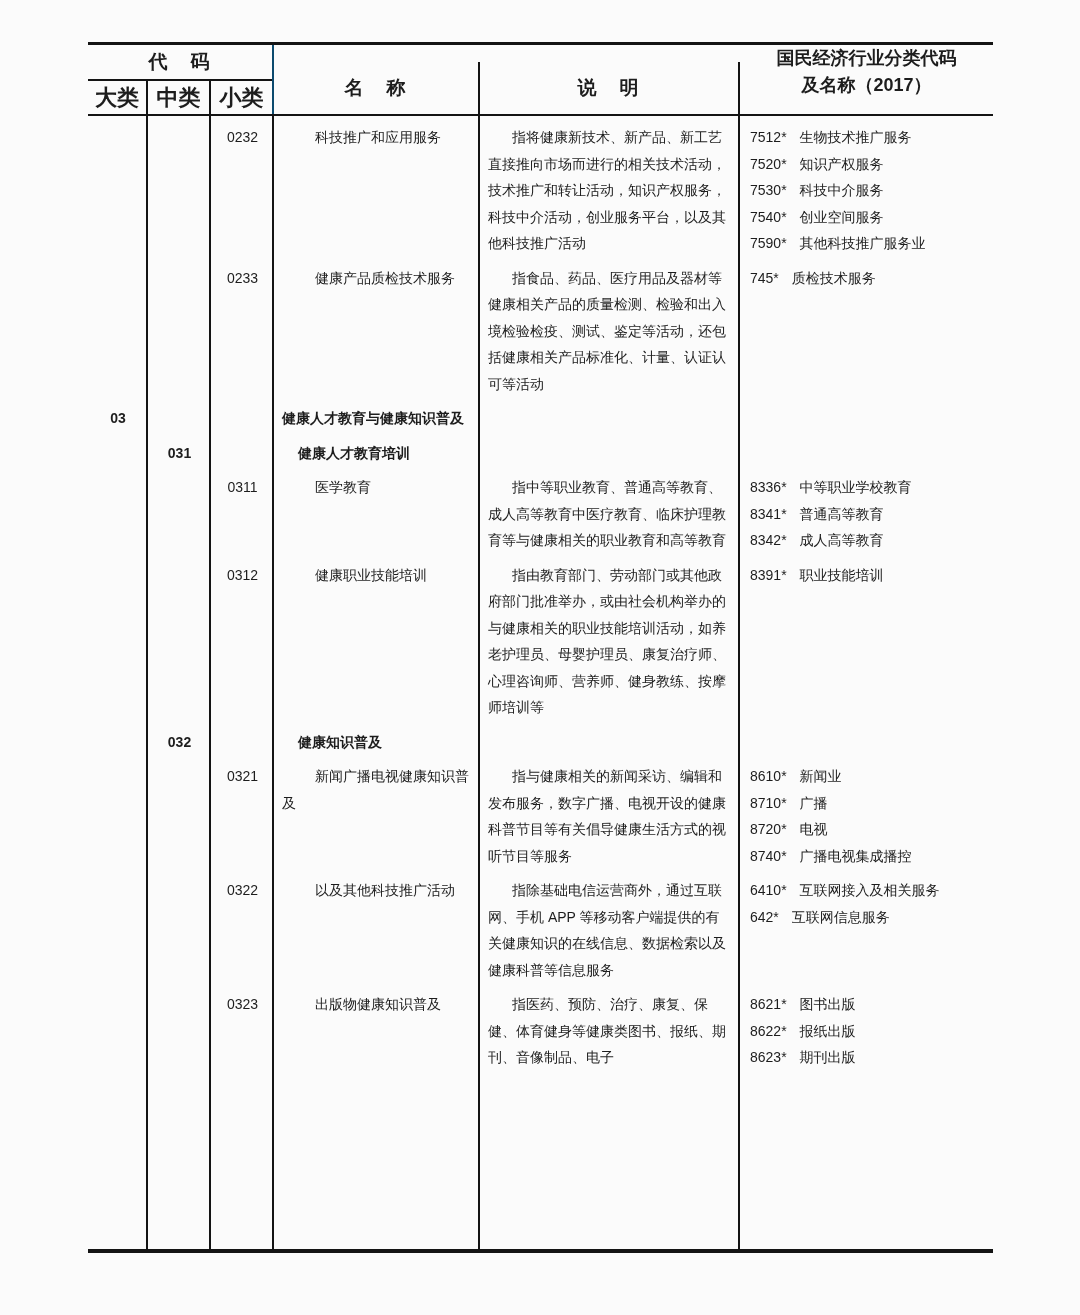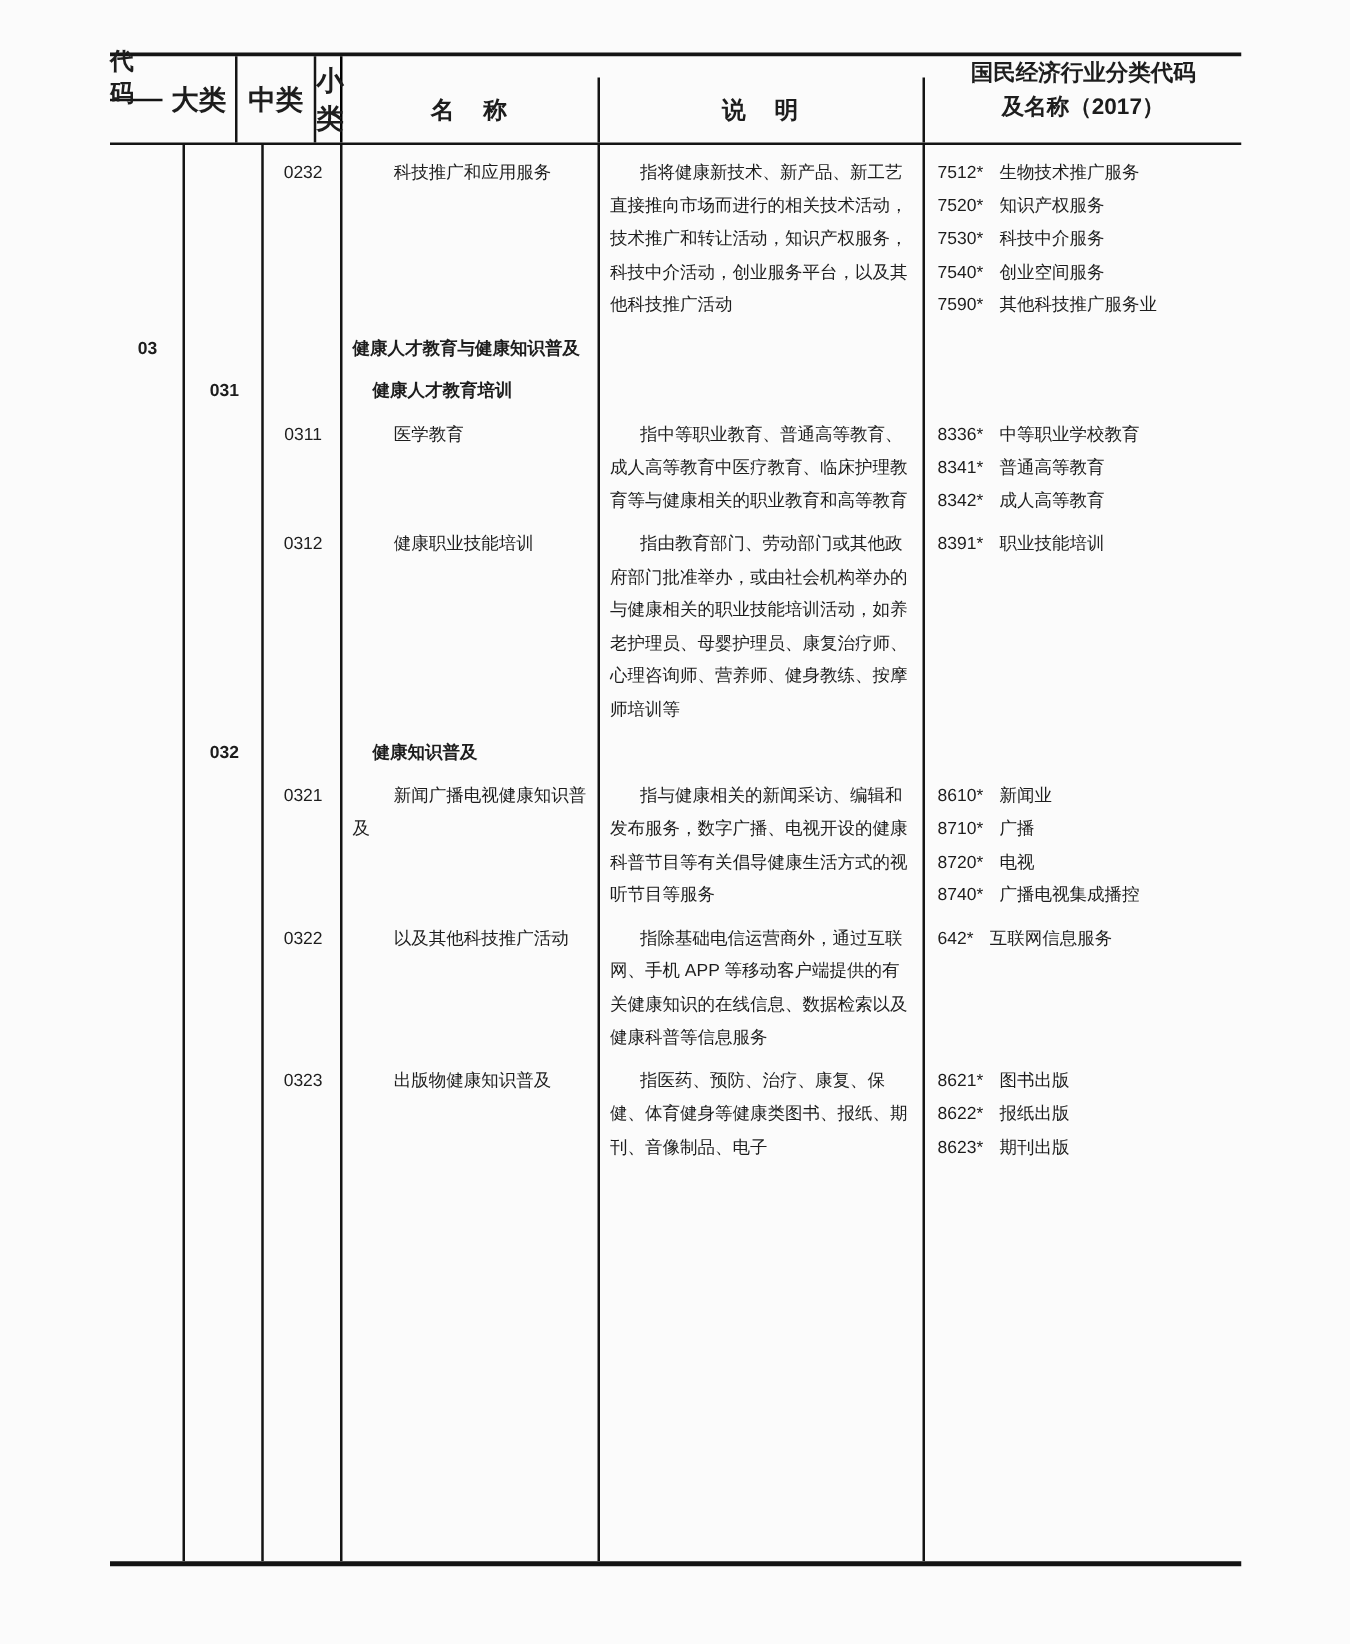--- a/index.html
+++ b/index.html
@@ -20,21 +20,21 @@
     border-bottom:4px solid #141414;
   }
   
   .hdr {
     display:grid;
     grid-template-columns:186px 206px 260px 1fr;
     height:71px;
     border-bottom:2px solid #141414;
     font-weight:700;
   }
-  .hdr-code-group { border-right:2px solid #000000; display:flex; flex-direction:row; }
+  .hdr-code-group { border-right:2px solid #0c4a6e; display:flex; flex-direction:column; }
   .hdr-code-top {
     height:36px; display:flex; align-items:center; justify-content:center;
     border-bottom:2px solid #141414; font-size:19px; letter-spacing:2px;
   }
   .hdr-code-sub { flex:1; display:grid; grid-template-columns:60px 63px 1fr; }
   .hdr-code-sub > div { display:flex; align-items:center; justify-content:center; font-size:22px; }
   .hdr-code-sub > div:nth-child(1),
   .hdr-code-sub > div:nth-child(2) { border-right:2px solid #141414; }
   .hdr-cell {
     display:flex; align-items:center; justify-content:center;
@@ -109,20 +109,30 @@
           <div class="c-name">科技推广和应用服务</div>
           <div class="c-desc">指将健康新技术、新产品、新工艺直接推向市场而进行的相关技术活动，技术推广和转让活动，知识产权服务，科技中介活动，创业服务平台，以及其他科技推广活动</div>
           <div class="c-refs">
             <div class="ref-line"><span class="ref-code">7512*</span><span>生物技术推广服务</span></div>
             <div class="ref-line"><span class="ref-code">7520*</span><span>知识产权服务</span></div>
             <div class="ref-line"><span class="ref-code">7530*</span><span>科技中介服务</span></div>
             <div class="ref-line"><span class="ref-code">7540*</span><span>创业空间服务</span></div>
             <div class="ref-line"><span class="ref-code">7590*</span><span>其他科技推广服务业</span></div>
           </div>
         </div>
+        <div class="band level-small">
+          <div class="c-major"></div>
+          <div class="c-mid"></div>
+          <div class="c-small">0233</div>
+          <div class="c-name">健康产品质检技术服务</div>
+          <div class="c-desc">指食品、药品、医疗用品及器材等健康相关产品的质量检测、检验和出入境检验检疫、测试、鉴定等活动，还包括健康相关产品标准化、计量、认证认可等活动</div>
+          <div class="c-refs">
+            <div class="ref-line"><span class="ref-code">745*</span><span>质检技术服务</span></div>
+          </div>
+        </div>
         <div class="band level-major">
           <div class="c-major">03</div>
           <div class="c-mid"></div>
           <div class="c-small"></div>
           <div class="c-name">健康人才教育与健康知识普及</div>
           <div class="c-desc"></div>
           <div class="c-refs"></div>
         </div>
         <div class="band level-mid">
           <div class="c-major"></div>
@@ -175,20 +185,21 @@
             <div class="ref-line"><span class="ref-code">8740*</span><span>广播电视集成播控</span></div>
           </div>
         </div>
         <div class="band level-small">
           <div class="c-major"></div>
           <div class="c-mid"></div>
           <div class="c-small">0322</div>
           <div class="c-name">以及其他科技推广活动</div>
           <div class="c-desc">指除基础电信运营商外，通过互联网、手机 APP 等移动客户端提供的有关健康知识的在线信息、数据检索以及健康科普等信息服务</div>
           <div class="c-refs">
+            <div class="ref-line"><span class="ref-code">6410*</span><span>互联网接入及相关服务</span></div>
             <div class="ref-line"><span class="ref-code">642*</span><span>互联网信息服务</span></div>
           </div>
         </div>
         <div class="band level-small">
           <div class="c-major"></div>
           <div class="c-mid"></div>
           <div class="c-small">0323</div>
           <div class="c-name">出版物健康知识普及</div>
           <div class="c-desc">指医药、预防、治疗、康复、保健、体育健身等健康类图书、报纸、期刊、音像制品、电子</div>
           <div class="c-refs">

